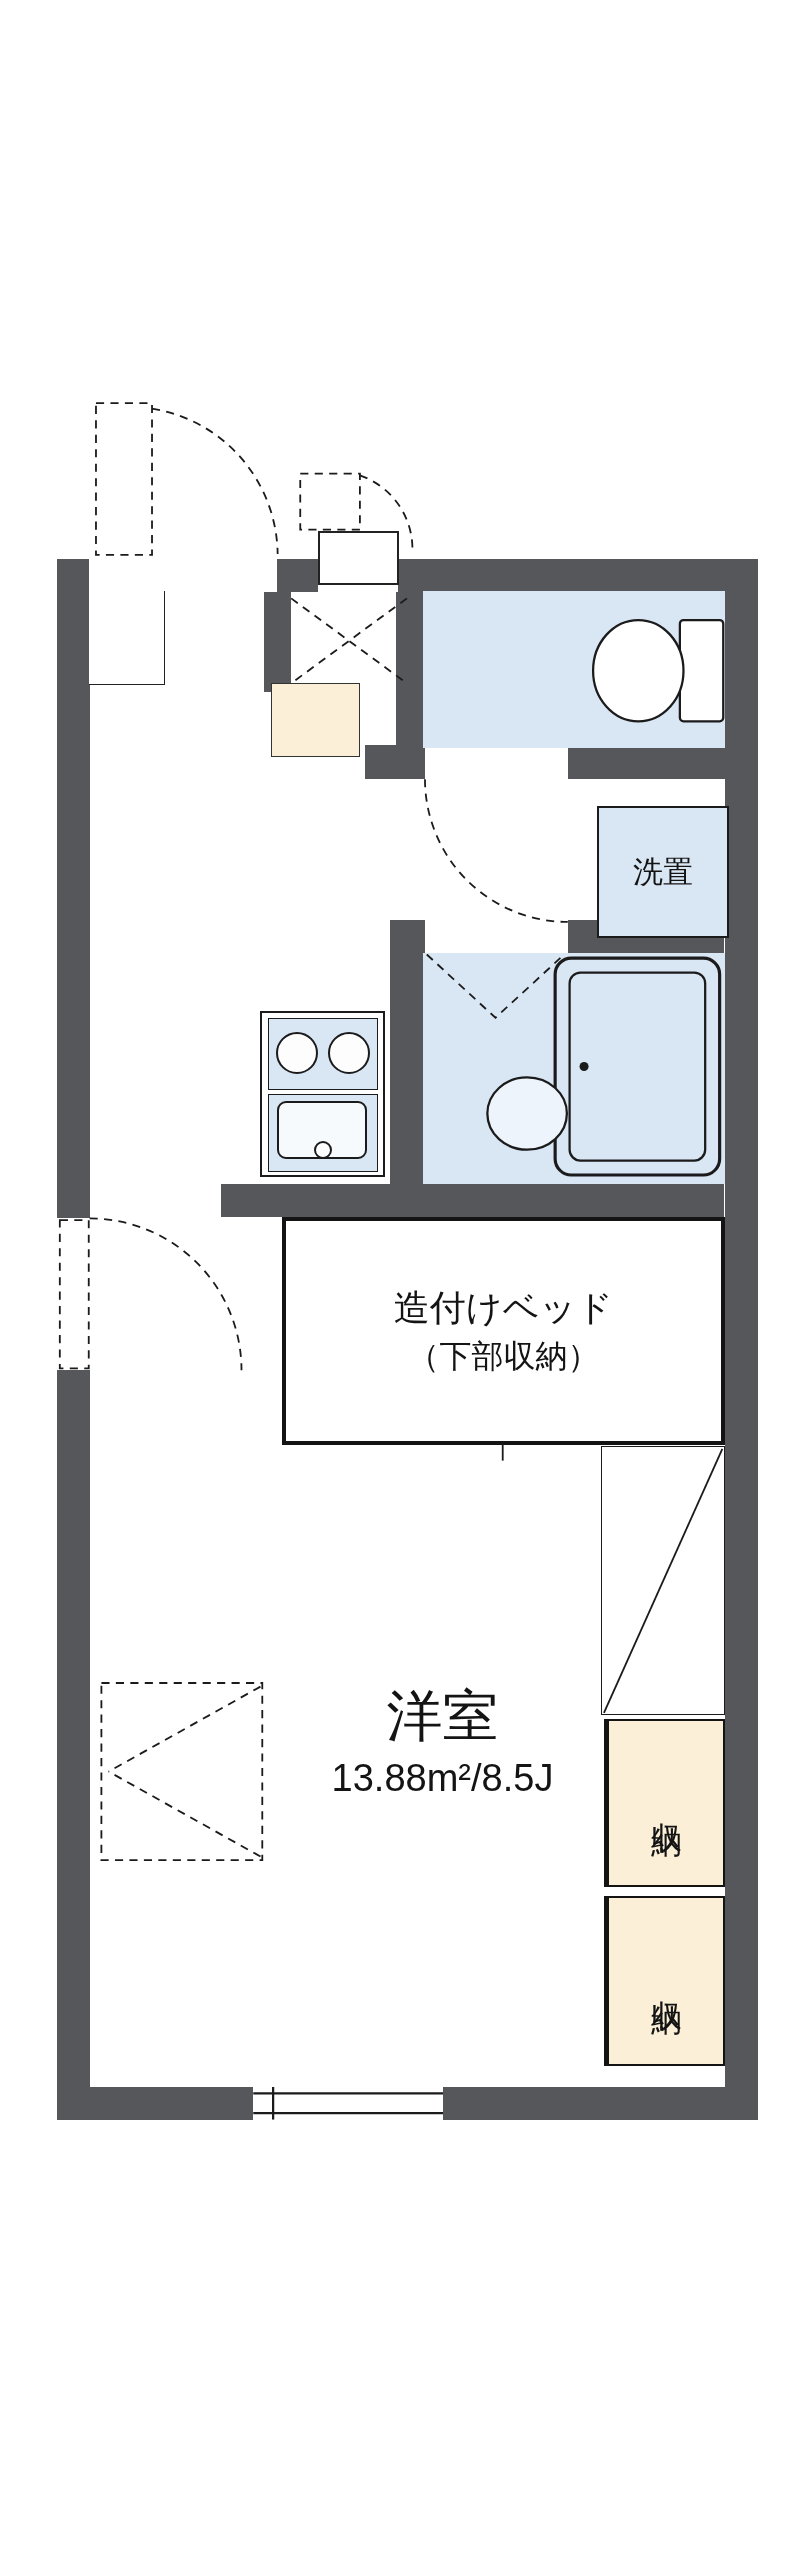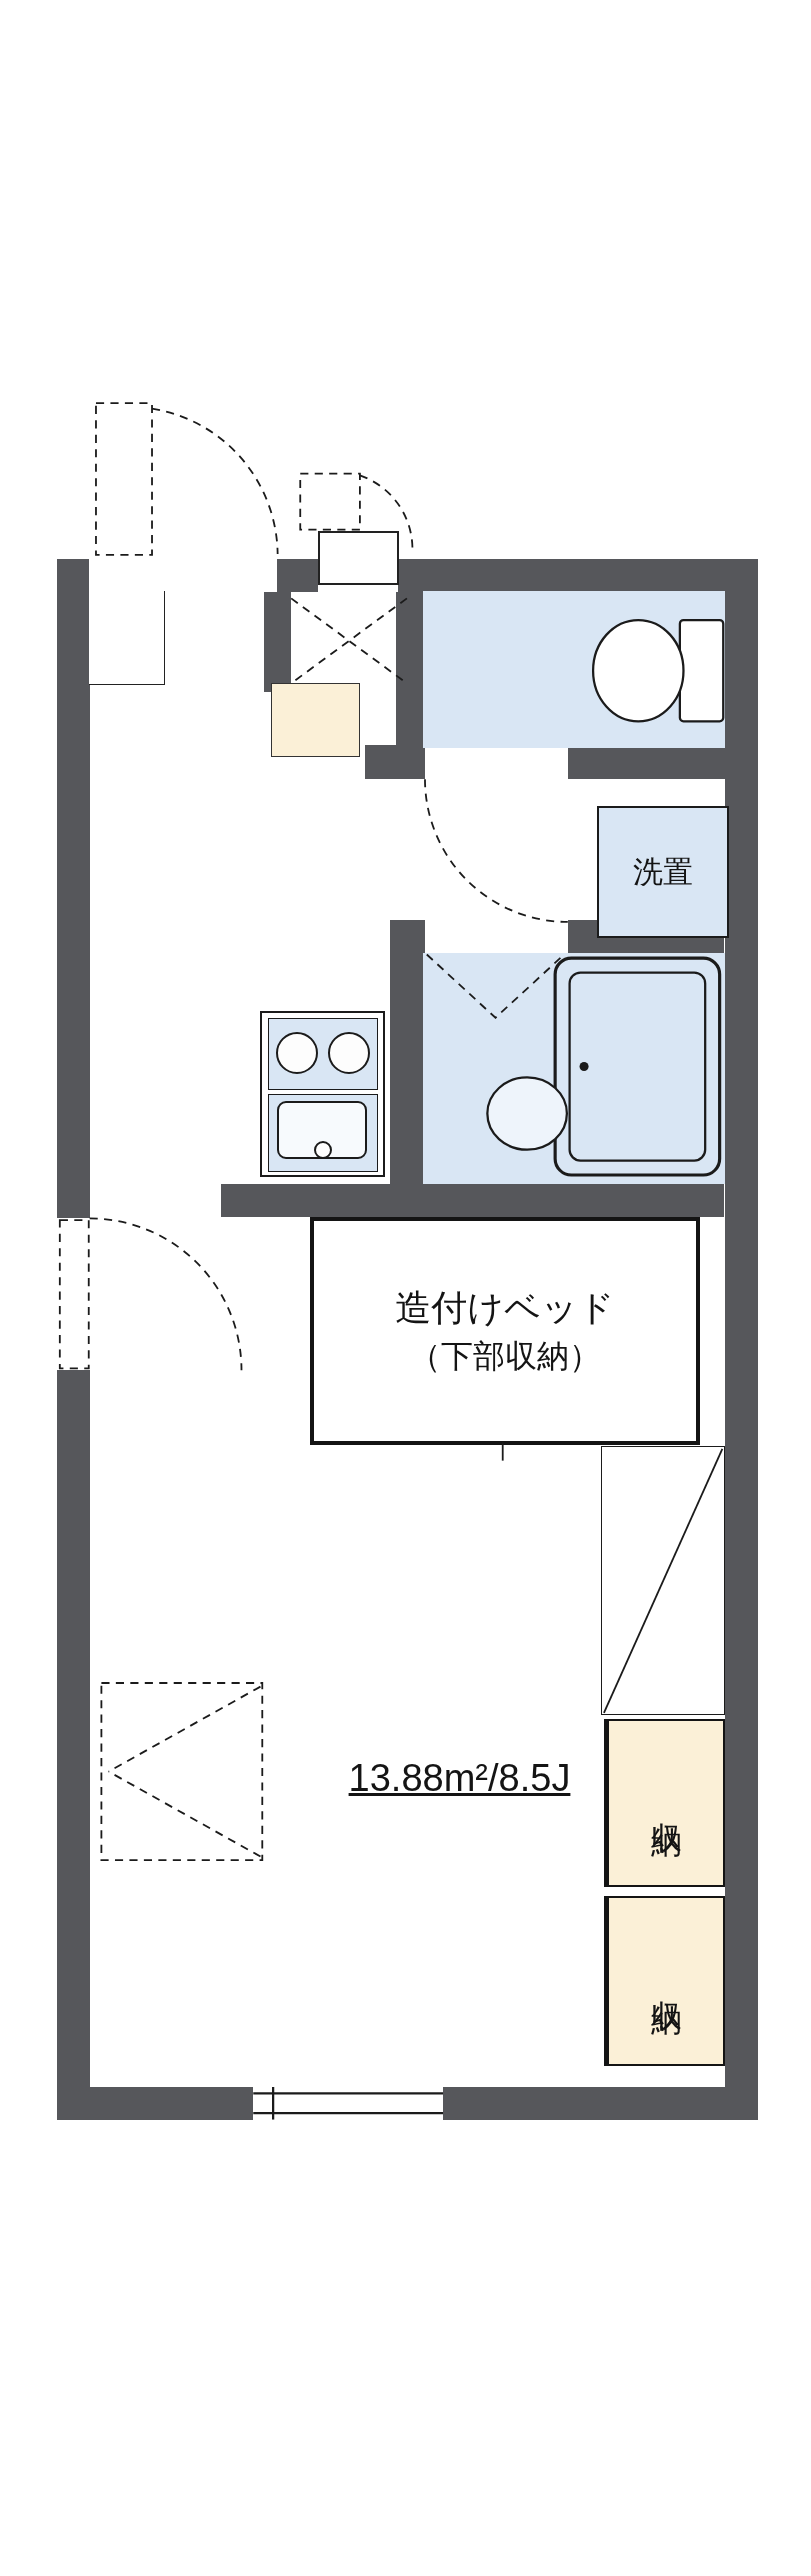--- a/index.html
+++ b/index.html
@@ -60,21 +60,21 @@
   </div>
 
   <div class="box" style="left:260px;top:1011px;width:125px;height:166px;background:#fff;border:2.3px solid #1b1b1b;"></div>
   <div class="box" style="left:268px;top:1018px;width:110px;height:72px;background:#d9e6f4;border:1.8px solid #1b1b1b;"></div>
   <div class="box" style="left:276px;top:1032px;width:42px;height:42px;border:2.3px solid #1b1b1b;border-radius:50%;background:#fdfdfd;"></div>
   <div class="box" style="left:328px;top:1032px;width:42px;height:42px;border:2.3px solid #1b1b1b;border-radius:50%;background:#fdfdfd;"></div>
   <div class="box" style="left:268px;top:1094px;width:110px;height:78px;background:#d9e6f4;border:1.8px solid #1b1b1b;"></div>
   <div class="box" style="left:277px;top:1101px;width:90px;height:58px;border:2.3px solid #1b1b1b;border-radius:9px;background:#f7fafd;"></div>
   <div class="box" style="left:314px;top:1141px;width:18px;height:18px;border:2.3px solid #1b1b1b;border-radius:50%;background:#fff;"></div>
 
-  <div class="box col-flex" style="left:282px;top:1217px;width:390px;height:228px;background:#fff;border:4.5px solid #141414;margin-left:28px;">
+  <div class="box col-flex" style="left:282px;top:1217px;width:443px;height:228px;background:#fff;border:4.5px solid #141414;">
     <div class="label-bed" style="font-size:36px;line-height:1.4;">造付けベッド</div>
     <div class="label-bed" style="font-size:32px;line-height:1.4;">（下部収納）</div>
   </div>
 
   <div class="box" style="left:601px;top:1446px;width:124px;height:269px;background:#fff;border:1.8px solid #1b1b1b;"></div>
 
   <div class="box center-flex" style="left:604px;top:1719px;width:121px;height:168px;background:#fbf0d7;border:2.3px solid #141414;border-left:5.4px solid #141414;">
     <span class="v-text" style="font-size:31px;">収納</span>
   </div>
   <div class="box center-flex" style="left:604px;top:1896px;width:121px;height:170px;background:#fbf0d7;border:2.3px solid #141414;border-left:5.4px solid #141414;">
@@ -114,16 +114,17 @@
 
     <line x1="799" y1="1603" x2="668" y2="1895" stroke="#1b1b1b" stroke-width="2"></line>
 
     <line x1="280" y1="2316" x2="490" y2="2316" stroke="#1b1b1b" stroke-width="2.5"></line>
     <line x1="280" y1="2338" x2="490" y2="2338" stroke="#1b1b1b" stroke-width="2.5"></line>
     <line x1="302" y1="2309" x2="302" y2="2345" stroke="#1b1b1b" stroke-width="2.5"></line>
 
     <line x1="556" y1="1596" x2="556" y2="1616" stroke="#1b1b1b" stroke-width="2"></line>
   </svg>
 
-  <div class="label" style="left:288px;top:1757px;width:343px;font-size:38px;text-decoration:underline;">13.88m²/8.5J</div>
+  <div class="label" style="left:271px;top:1679px;width:343px;font-size:56px;">洋室</div>
+  <div class="label" style="left:271px;top:1757px;width:343px;font-size:38px;">13.88m²/8.5J</div>
 
 </div>
 
 
 </body></html>

